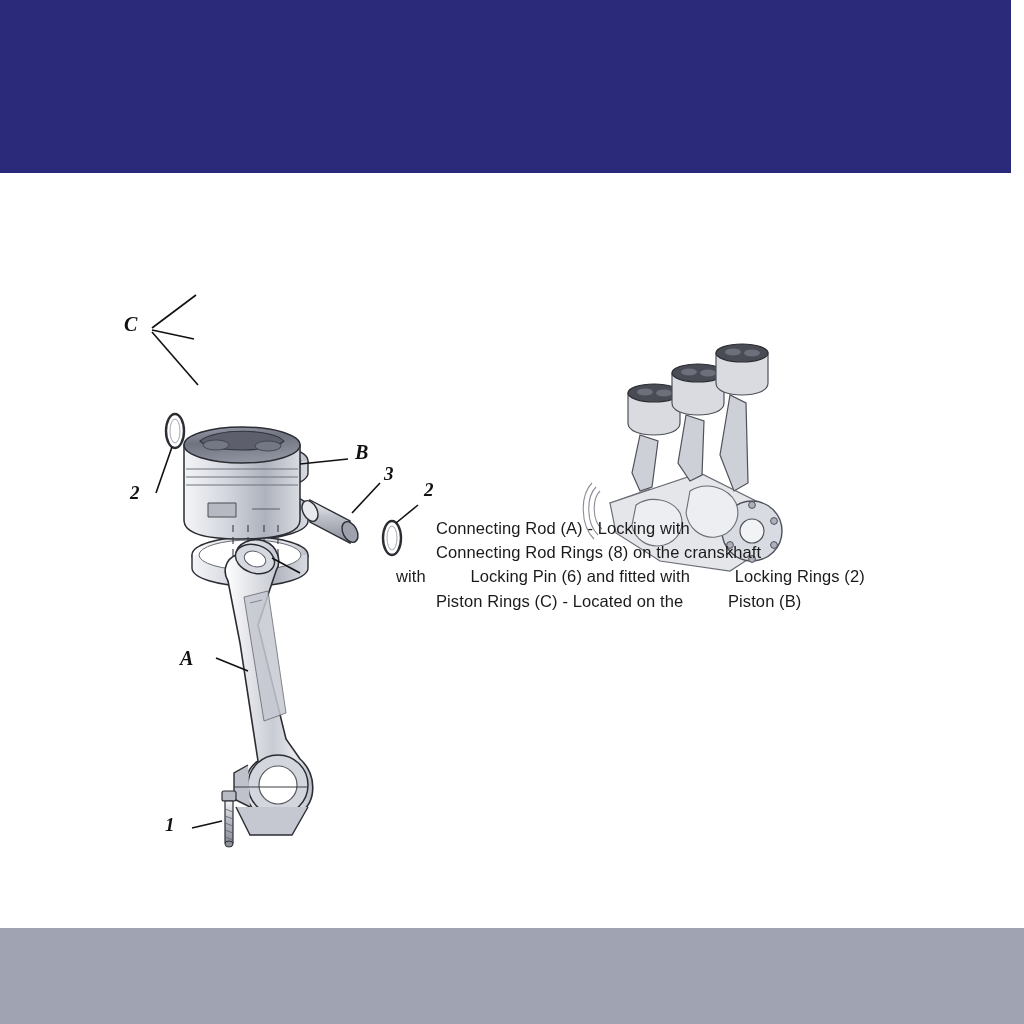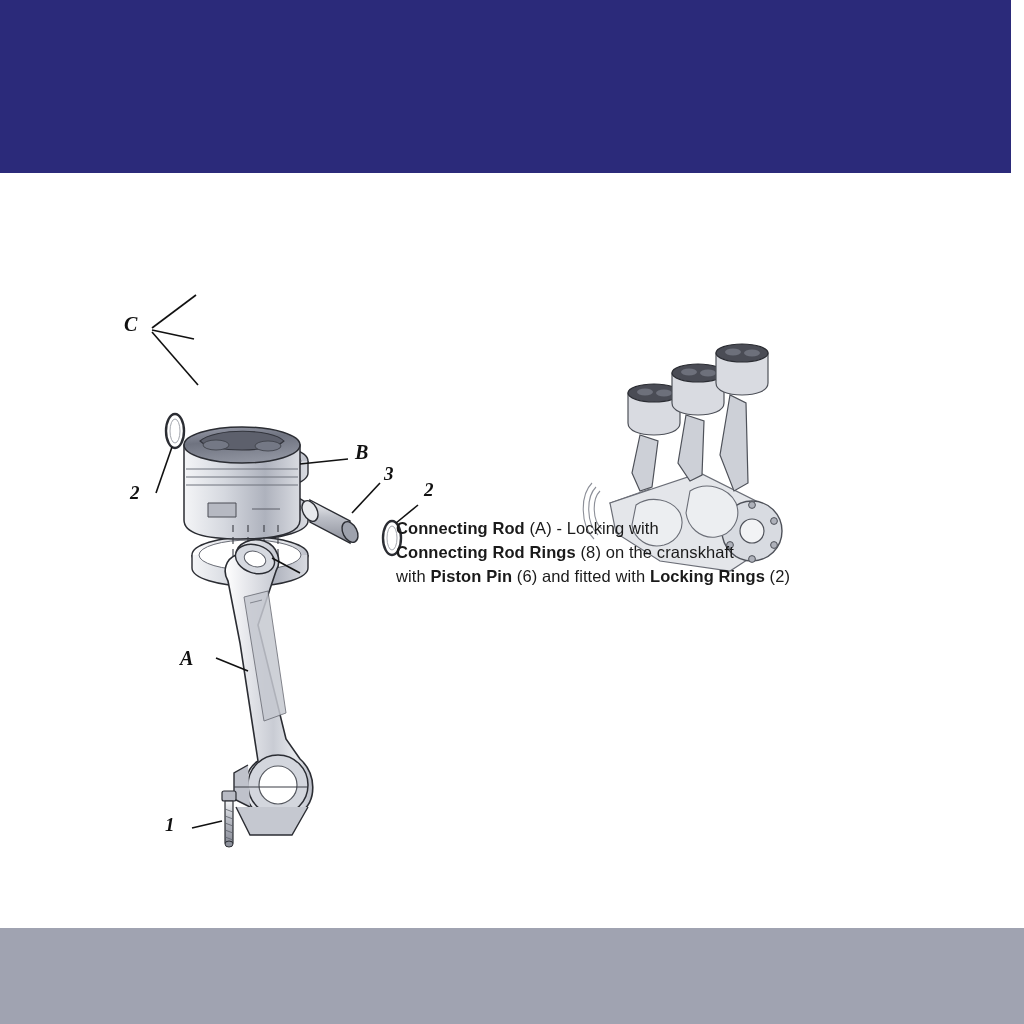--- a/index.html
+++ b/index.html
@@ -45,21 +45,21 @@
   .caption {
     position: absolute;
     left: 396px;
     top: 516px;
     width: 470px;
     font-size: 16.5px;
     line-height: 24.2px;
     color: #1a1a1a;
     letter-spacing: 0.1px;
   }
-  .caption b { font-weight: bold; }
+  .caption b { font-weight: normal; margin-left: 40px; }
   .cal {
     position: absolute;
     font-style: italic;
     font-weight: bold;
     font-size: 20px;
     color: #111111;
     font-family: "Liberation Serif", serif;
   }
   .num {
     position: absolute;
@@ -258,16 +258,17 @@
     <span class="cal" style="left:180px; top:474px;">A</span>
     <span class="num" style="left:165px; top:641px;">1</span>
     <span class="num" style="left:130px; top:309px;">2</span>
     <span class="num" style="left:424px; top:306px;">2</span>
     <span class="num" style="left:384px; top:290px;">3</span>
   </div>
 
   <div class="caption">
     <div id="cap-line-0"><b>Connecting Rod</b><span> (A) - Locking with</span></div>
     <div id="cap-line-1"><b>Connecting Rod Rings</b><span> (8) on the cranskhaft</span></div>
-    <div id="cap-line-3"><span>with </span><b>Piston Pin</b><span> (6) and fitted with </span><b>Locking Rings</b><span> (2)</span></div>
+    <div id="cap-line-3"><span>with </span><b>Locking Pin</b><span> (6) and fitted with </span><b>Locking Rings</b><span> (2)</span></div>
+    <div id="cap-line-4"><b>Piston Rings</b><span> (C) - Located on the </span><b>Piston</b><span> (B)</span></div>
   </div>
 
 </div>
 
 </body></html>

